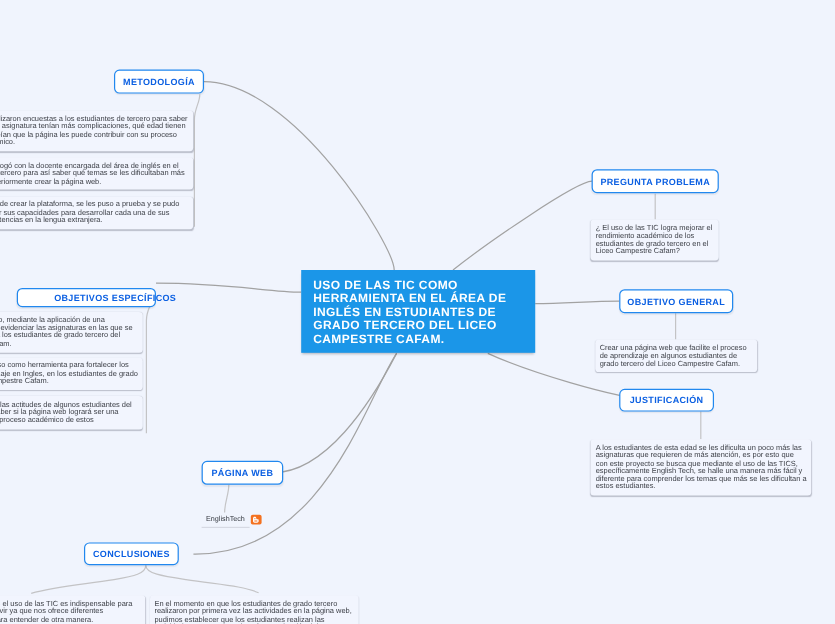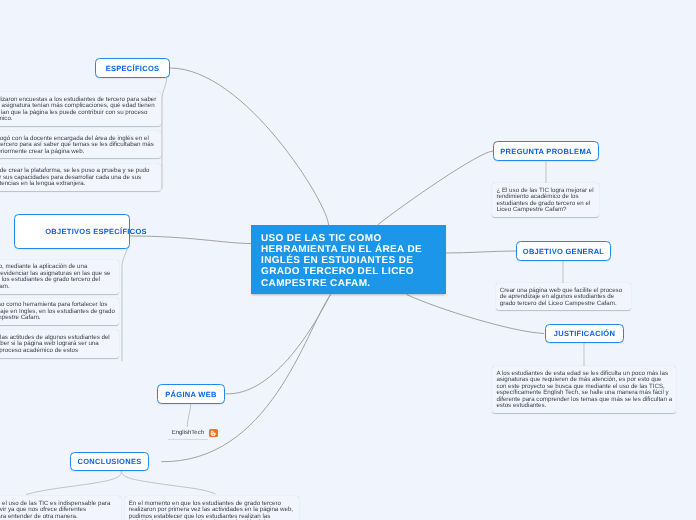--- a/index.html
+++ b/index.html
@@ -49,27 +49,27 @@
       <path d="M563,261 L563,283"></path>
       <path d="M584,343 L584,366"></path>
       <path d="M190.7,404 C190.7,412 187.2,418 187.2,427"></path>
       <path d="M121.5,471 C121.5,478 112,480 95,483 C70,487 45,489 26,494.5"></path>
       <path d="M121.5,471 C121.5,478 135,480 155,483 C180,487 202,488 215.5,494"></path>
     </g>
   </svg>
 
   <div class="center" style="left:251px;top:225px;width:195px;height:69px;">USO DE LAS TIC COMO HERRAMIENTA EN EL ÁREA DE INGLÉS EN ESTUDIANTES DE GRADO TERCERO DEL LICEO CAMPESTRE CAFAM.</div>
 
-  <div class="node" style="left:95px;top:58px;width:75px;height:20px;">ESPECÍFICOS</div>
-  <div class="node" style="left:14px;top:214px;width:116px;height:35px;padding-left:48px;">OBJETIVOS ESPECÍFICOS</div>
-  <div class="node" style="left:157px;top:384px;width:68px;height:20px;">PÁGINA WEB</div>
+  <div class="node" style="left:95px;top:58px;width:75px;height:20px;">METODOLOGÍA</div>
+  <div class="node" style="left:14px;top:240px;width:116px;height:16px;padding-left:48px;">OBJETIVOS ESPECÍFICOS</div>
+  <div class="node" style="left:168px;top:384px;width:68px;height:20px;">PÁGINA WEB</div>
   <div class="node" style="left:70px;top:452px;width:79px;height:19px;">CONCLUSIONES</div>
   <div class="node" style="left:516px;top:241px;width:95px;height:20px;">OBJETIVO GENERAL</div>
   <div class="node" style="left:493px;top:141px;width:106px;height:20px;">PREGUNTA PROBLEMA</div>
-  <div class="node" style="left:545px;top:324px;width:79px;height:19px;">JUSTIFICACIÓN</div>
+  <div class="node" style="left:516px;top:324px;width:79px;height:19px;">JUSTIFICACIÓN</div>
 
   <div class="leaf" style="left:-23.1px;top:92px;width:184px;">Se realizaron encuestas a los estudiantes de tercero para saber en qué asignatura tenían más complicaciones, qué edad tienen y si creían que la página les puede contribuir con su proceso académico.</div>
   <div class="leaf" style="left:-23.1px;top:131px;width:184px;">Se dialogó con la docente encargada del área de inglés en el grado tercero para así saber qué temas se les dificultaban más y posteriormente crear la página web.</div>
   <div class="leaf" style="left:-23.1px;top:163.5px;width:184px;">Luego de crear la plataforma, se les puso a prueba y se pudo evaluar sus capacidades para desarrollar cada una de sus competencias en la lengua extranjera.</div>
 
   <div class="leaf" style="left:-62.8px;top:259.8px;width:182px;">Determinar el proceso, mediante  la aplicación de una encuesta, se puedan evidenciar las asignaturas en las que se presentan dificultad a los estudiantes de grado tercero del Liceo Campestre Cafam.</div>
   <div class="leaf" style="left:-62.8px;top:297.5px;width:182px;">Implementar el recurso como herramienta para fortalecer los procesos de aprendizaje en Ingles, en los estudiantes de grado tercero del Liceo Campestre Cafam.</div>
   <div class="leaf" style="left:-62.8px;top:330.3px;width:182px;">Analizar y evidenciar las actitudes de algunos estudiantes del grado tercero para saber si la página web logrará ser una buena ayuda para el proceso académico de estos</div>
 
   <div class="leaf" style="left:492.4px;top:183px;width:107px;">¿ El uso de las TIC logra mejorar el rendimiento académico de los estudiantes de grado tercero en el Liceo Campestre Cafam?</div>

